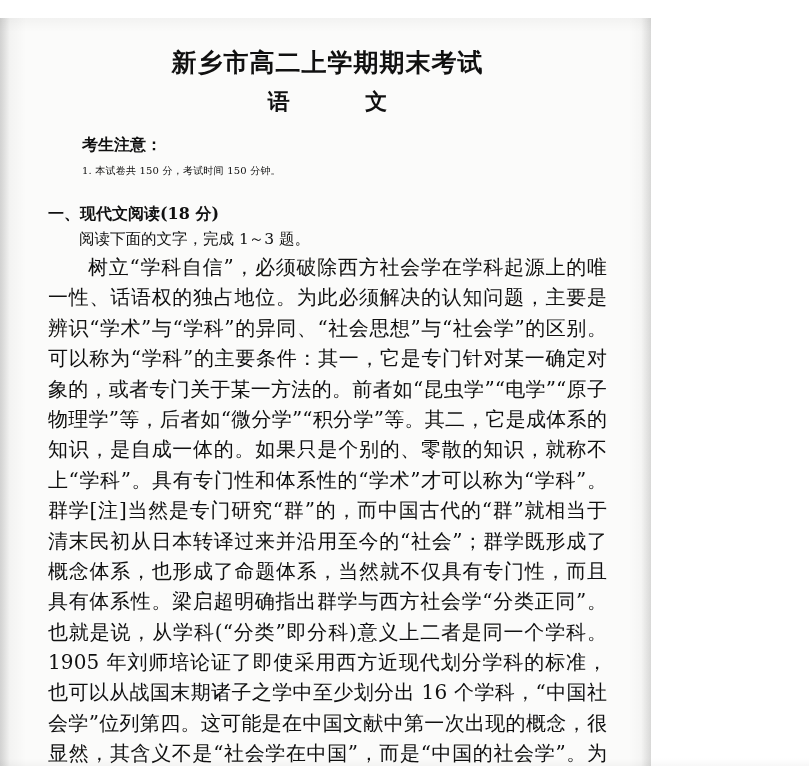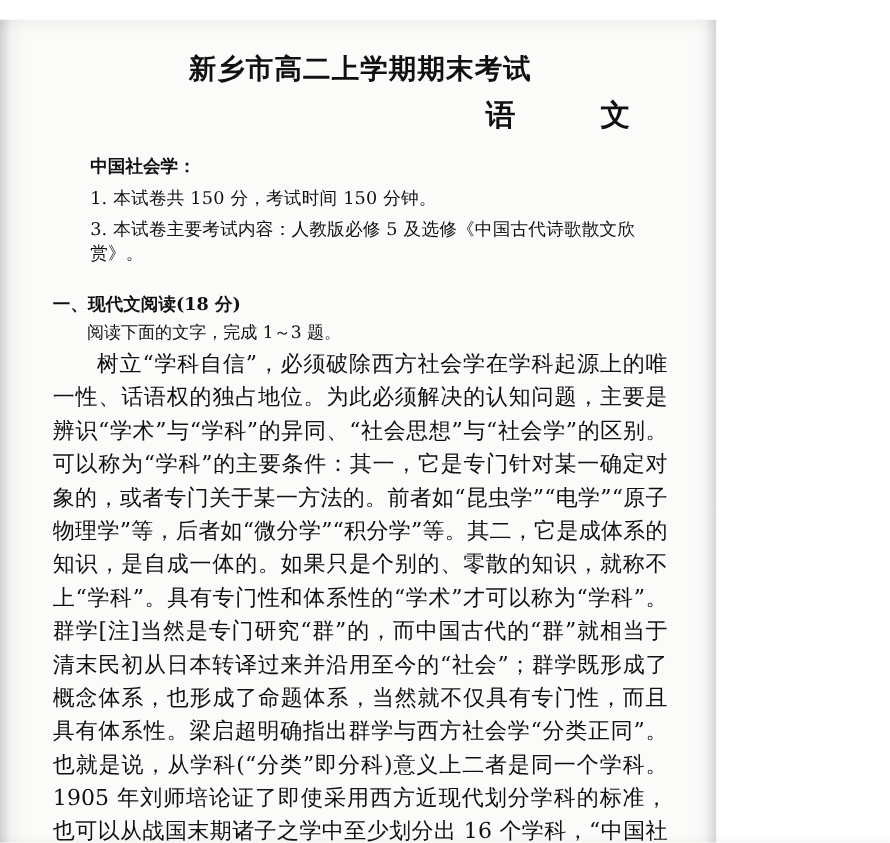--- a/index.html
+++ b/index.html
@@ -30,34 +30,34 @@
   }
   .title-main {
     text-align: center;
     font-size: 25px;
     font-weight: bold;
     letter-spacing: 1px;
     margin: 10px 0 2px 0;
     font-family: "DejaVu Serif", "Liberation Serif", serif;
   }
   .title-sub {
-    text-align: right;
-    font-size: 27px;
+    text-align: center;
+    font-size: 22px;
     font-weight: bold;
     letter-spacing: 34px;
     text-indent: 34px;
     margin: 8px 0 14px 0;
   }
   .notice-head {
     font-size: 16px;
     font-weight: bold;
     margin: 18px 0 6px 34px;
   }
   .notice-item {
-    font-size: 16px;
+    font-size: 10px;
     margin: 8px 0 8px 34px;
     letter-spacing: 0.2px;
   }
   .section-head {
     font-size: 16px;
     font-weight: bold;
     margin: 26px 0 4px 0;
   }
   .sub-head {
     font-size: 15.5px;
@@ -105,23 +105,22 @@
   }
 </style>
 </head>
 <body>
 
 <div class="page">
 
   <div class="title-main">新乡市高二上学期期末考试</div>
   <div class="title-sub">语 文</div>
 
-  <div class="notice-head">中国社会学：</div>
+  <div class="notice-head">考生注意：</div>
   <div class="notice-item">1. 本试卷共 150 分，考试时间 150 分钟。</div>
-  <div class="notice-item">3. 本试卷主要考试内容：人教版必修 5 及选修《中国古代诗歌散文欣赏》。</div>
 
   <div class="section-head">一、现代文阅读(18 分)</div>
   <div class="indent-line">阅读下面的文字，完成 1～3 题。</div>
 
   <div class="body-para">树立“学科自信”，必须破除西方社会学在学科起源上的唯一性、话语权的独占地位。为此必须解决的认知问题，主要是辨识“学术”与“学科”的异同、“社会思想”与“社会学”的区别。可以称为“学科”的主要条件：其一，它是专门针对某一确定对象的，或者专门关于某一方法的。前者如“昆虫学”“电学”“原子物理学”等，后者如“微分学”“积分学”等。其二，它是成体系的知识，是自成一体的。如果只是个别的、零散的知识，就称不上“学科”。具有专门性和体系性的“学术”才可以称为“学科”。群学[注]当然是专门研究“群”的，而中国古代的“群”就相当于清末民初从日本转译过来并沿用至今的“社会”；群学既形成了概念体系，也形成了命题体系，当然就不仅具有专门性，而且具有体系性。梁启超明确指出群学与西方社会学“分类正同”。也就是说，从学科(“分类”即分科)意义上二者是同一个学科。1905 年刘师培论证了即使采用西方近现代划分学科的标准，也可以从战国末期诸子之学中至少划分出 16 个学科，“中国社会学”位列第四。这可能是在中国文献中第一次出现的概念，很显然，其含义不是“社会学在中国”，而是“中国的社会学”。为了明确区分，我们称之为“中国古典社会学”或“中国本土社会学”。</div>
 
   <div class="edge-left"></div>
   <div class="edge-right"></div>
   <div class="smudge"></div>
 </div>

